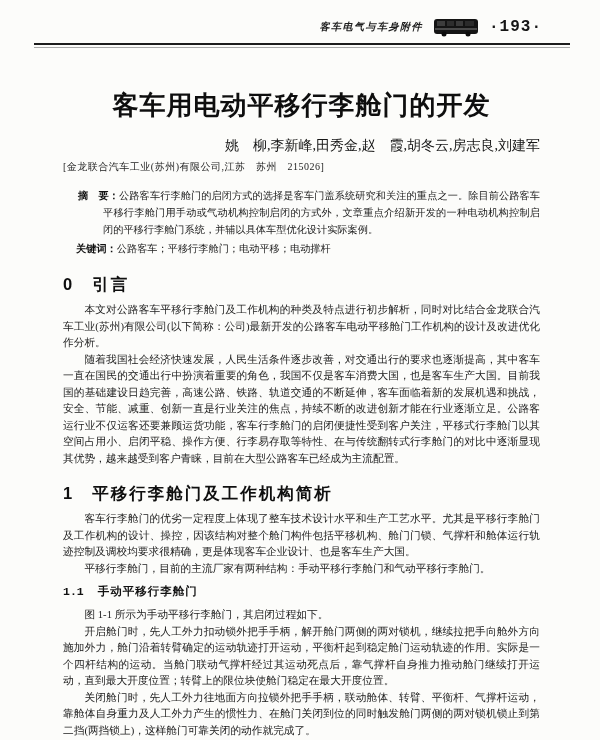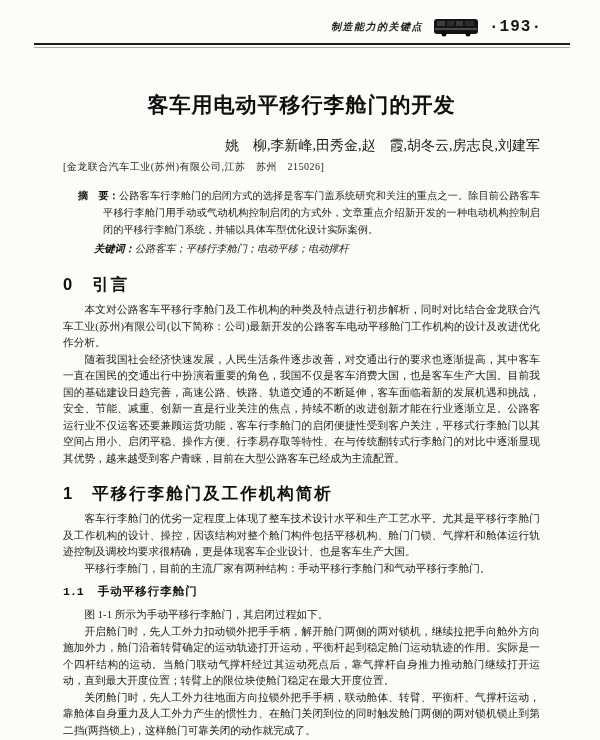--- a/index.html
+++ b/index.html
@@ -31,44 +31,44 @@
   .rule { margin:3px 30px 0 34px; }
   .rule-a { height:2px; background:#1c1c1c; }
   .rule-b { height:1px; background:#a9a9a9; margin-top:2px; }
 
   
   .content { margin:0 60px 0 63px; }
 
   h1.title {
     margin:44px 0 0 0; text-align:center;
     font-family:"Liberation Sans", sans-serif;
-    font-size:21px; line-height:26px; font-weight:bold;
+    font-size:26px; line-height:26px; font-weight:bold;
     letter-spacing:1px; color:#0e0e0e;
   }
   .authors {
     margin-top:19px; text-align:right;
     font-family:"Liberation Serif", serif;
     font-size:14px; line-height:18px; color:#161616;
   }
   .affil {
     margin-top:5px; text-align:left;
     font-family:"Liberation Serif", serif;
     font-size:10px; line-height:14px; letter-spacing:0.5px; color:#222;
   }
   .abstract {
     margin:13px 0 0 40px;
     text-indent:-25px;
     font-family:"Liberation Sans", sans-serif;
     font-size:10.2px; line-height:17px;
     text-align:justify; color:#202020;
   }
   .kw {
-    margin:2px 0 0 31px;
+    margin:2px 0 0 13px;
     font-family:"Liberation Sans", sans-serif;
-    font-size:10.2px; line-height:17px; color:#202020;font-style:italic;
+    font-size:10.2px; line-height:17px; color:#202020;
   }
   .blabel { font-weight:bold; color:#111; }
 
   h2.sec {
     margin:16px 0 6px 0;
     font-family:"Liberation Sans", sans-serif;
     font-size:16.5px; line-height:22px; font-weight:bold;
     letter-spacing:2px; color:#0f0f0f;
   }
   .secnum { margin-right:20px; letter-spacing:0; }
@@ -88,21 +88,21 @@
     text-indent:2em; text-align:justify;
     color:#1b1b1b;
   }
 </style>
 </head>
 <body>
 
 <div class="page">
 
   <div class="header">
-    <span class="journal">制造能力的关键点</span>
+    <span class="journal">客车电气与车身附件</span>
     <span class="buslogo">
       <svg width="46" height="20" viewBox="0 0 46 20" xmlns="http://www.w3.org/2000/svg">
         <rect x="1" y="2" width="44" height="15" rx="3" fill="#141414"></rect>
         <rect x="4" y="4" width="8" height="5" fill="#3d3d3d"></rect>
         <rect x="14" y="4" width="7" height="5" fill="#2e2e2e"></rect>
         <rect x="23" y="4" width="7" height="5" fill="#3a3a3a"></rect>
         <rect x="32" y="4" width="9" height="5" fill="#2b2b2b"></rect>
         <rect x="2" y="11" width="42" height="2" fill="#4a4a4a"></rect>
         <circle cx="11" cy="17" r="2.5" fill="#0a0a0a"></circle>
         <circle cx="35" cy="17" r="2.5" fill="#0a0a0a"></circle>

